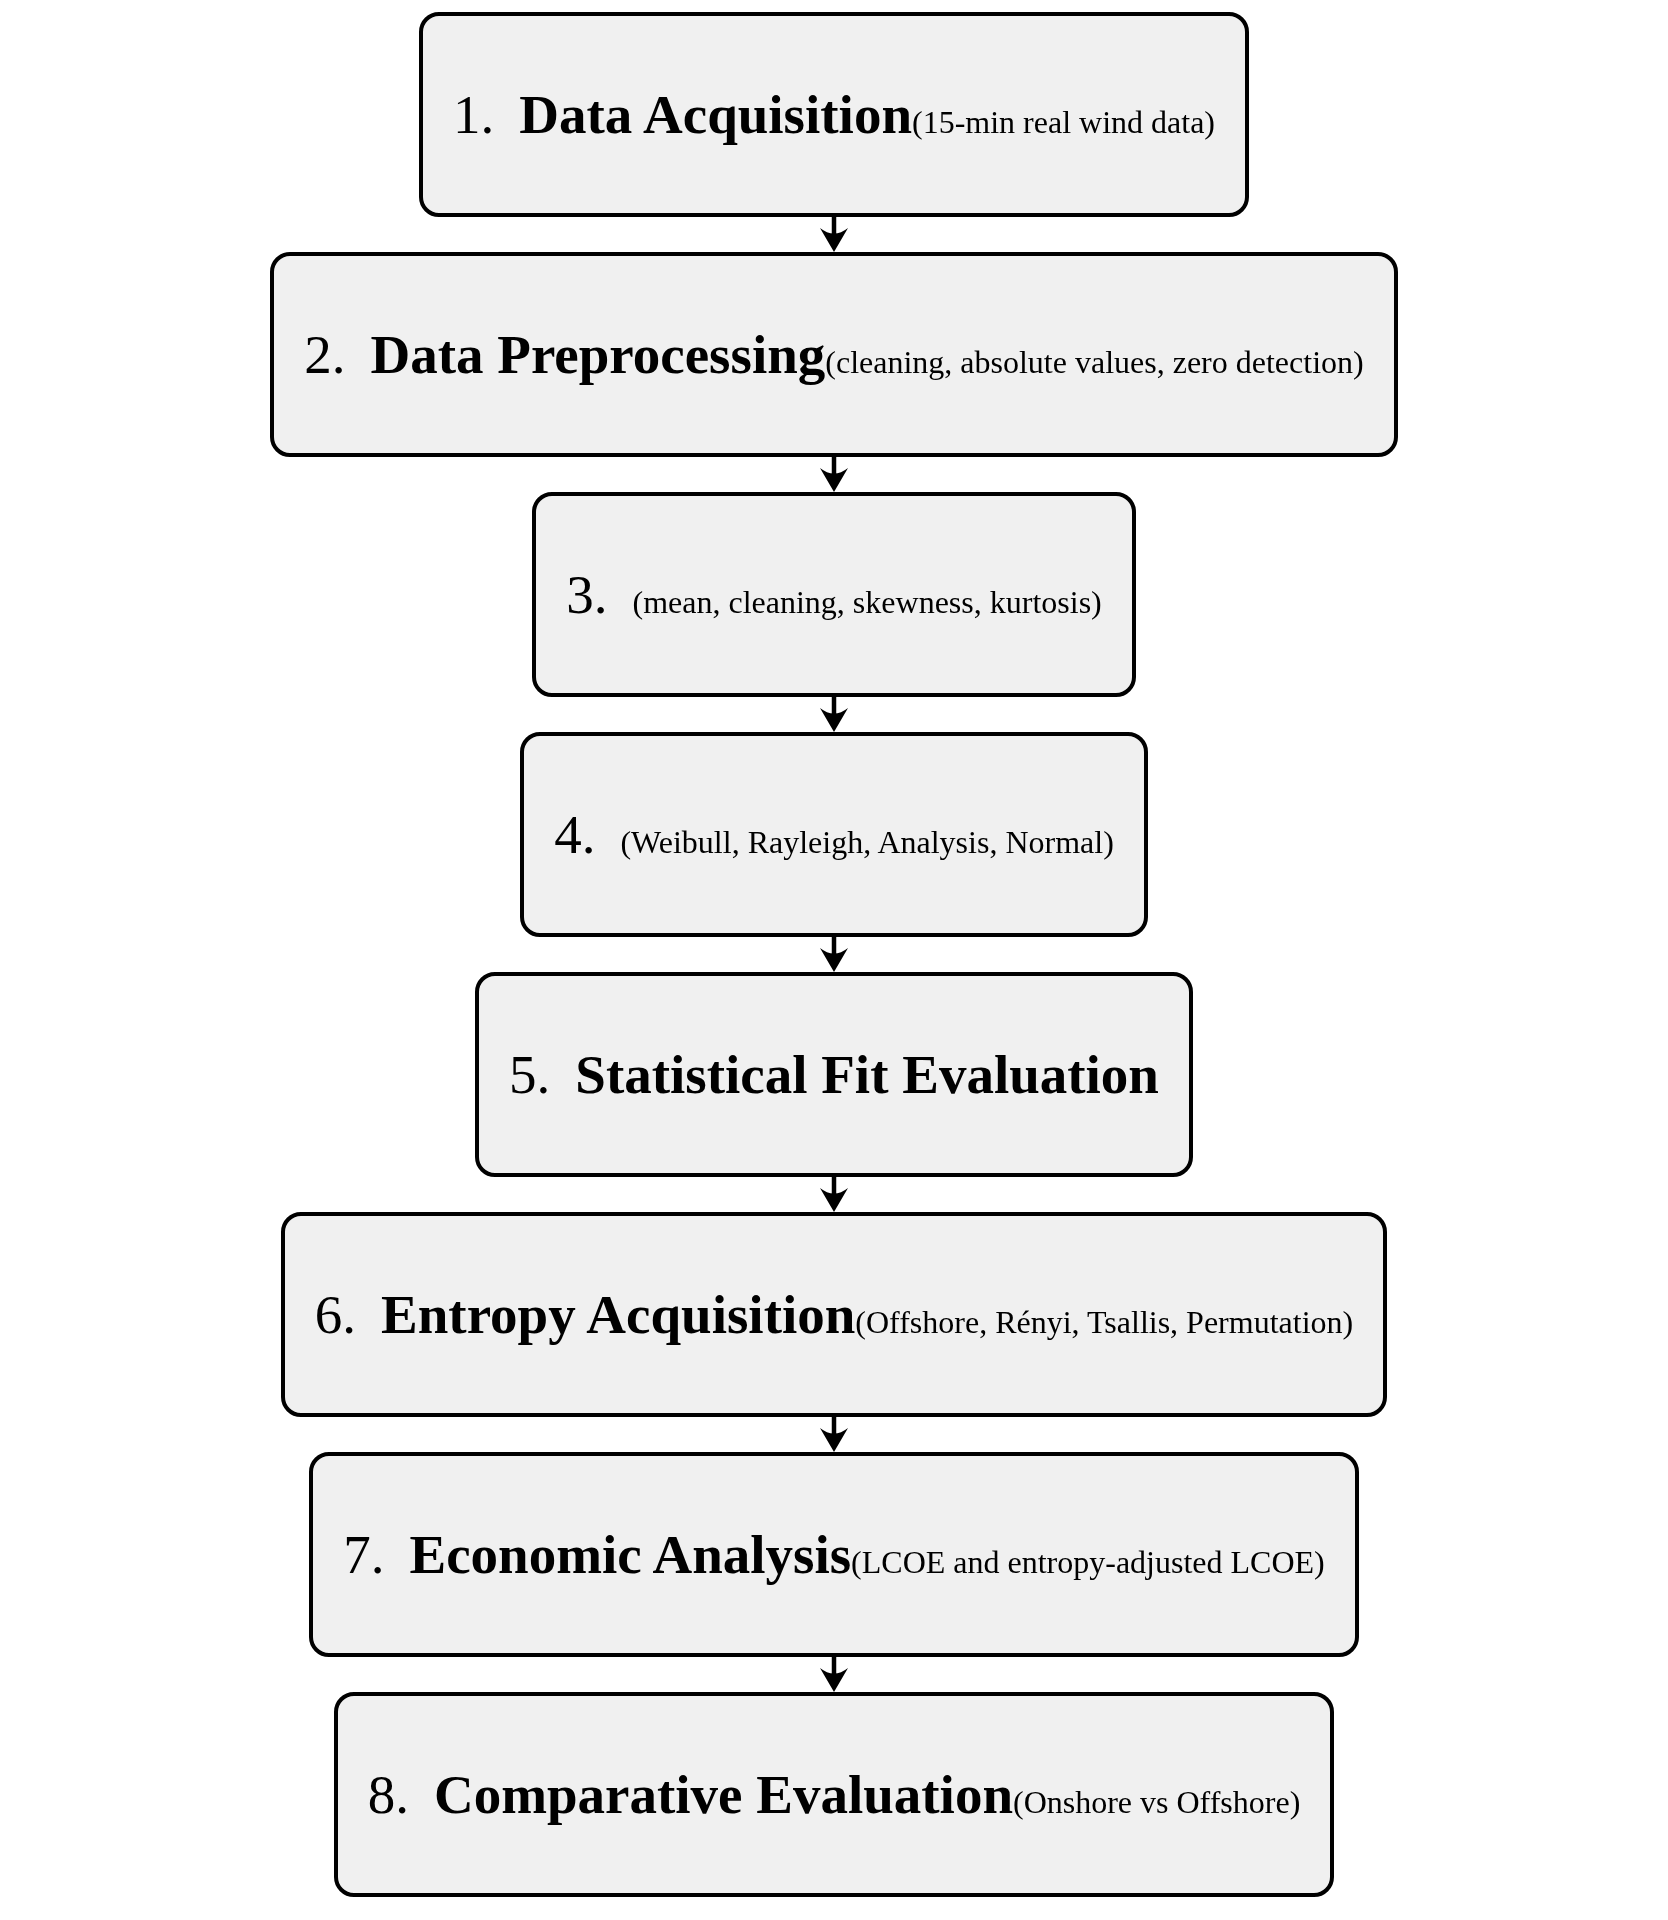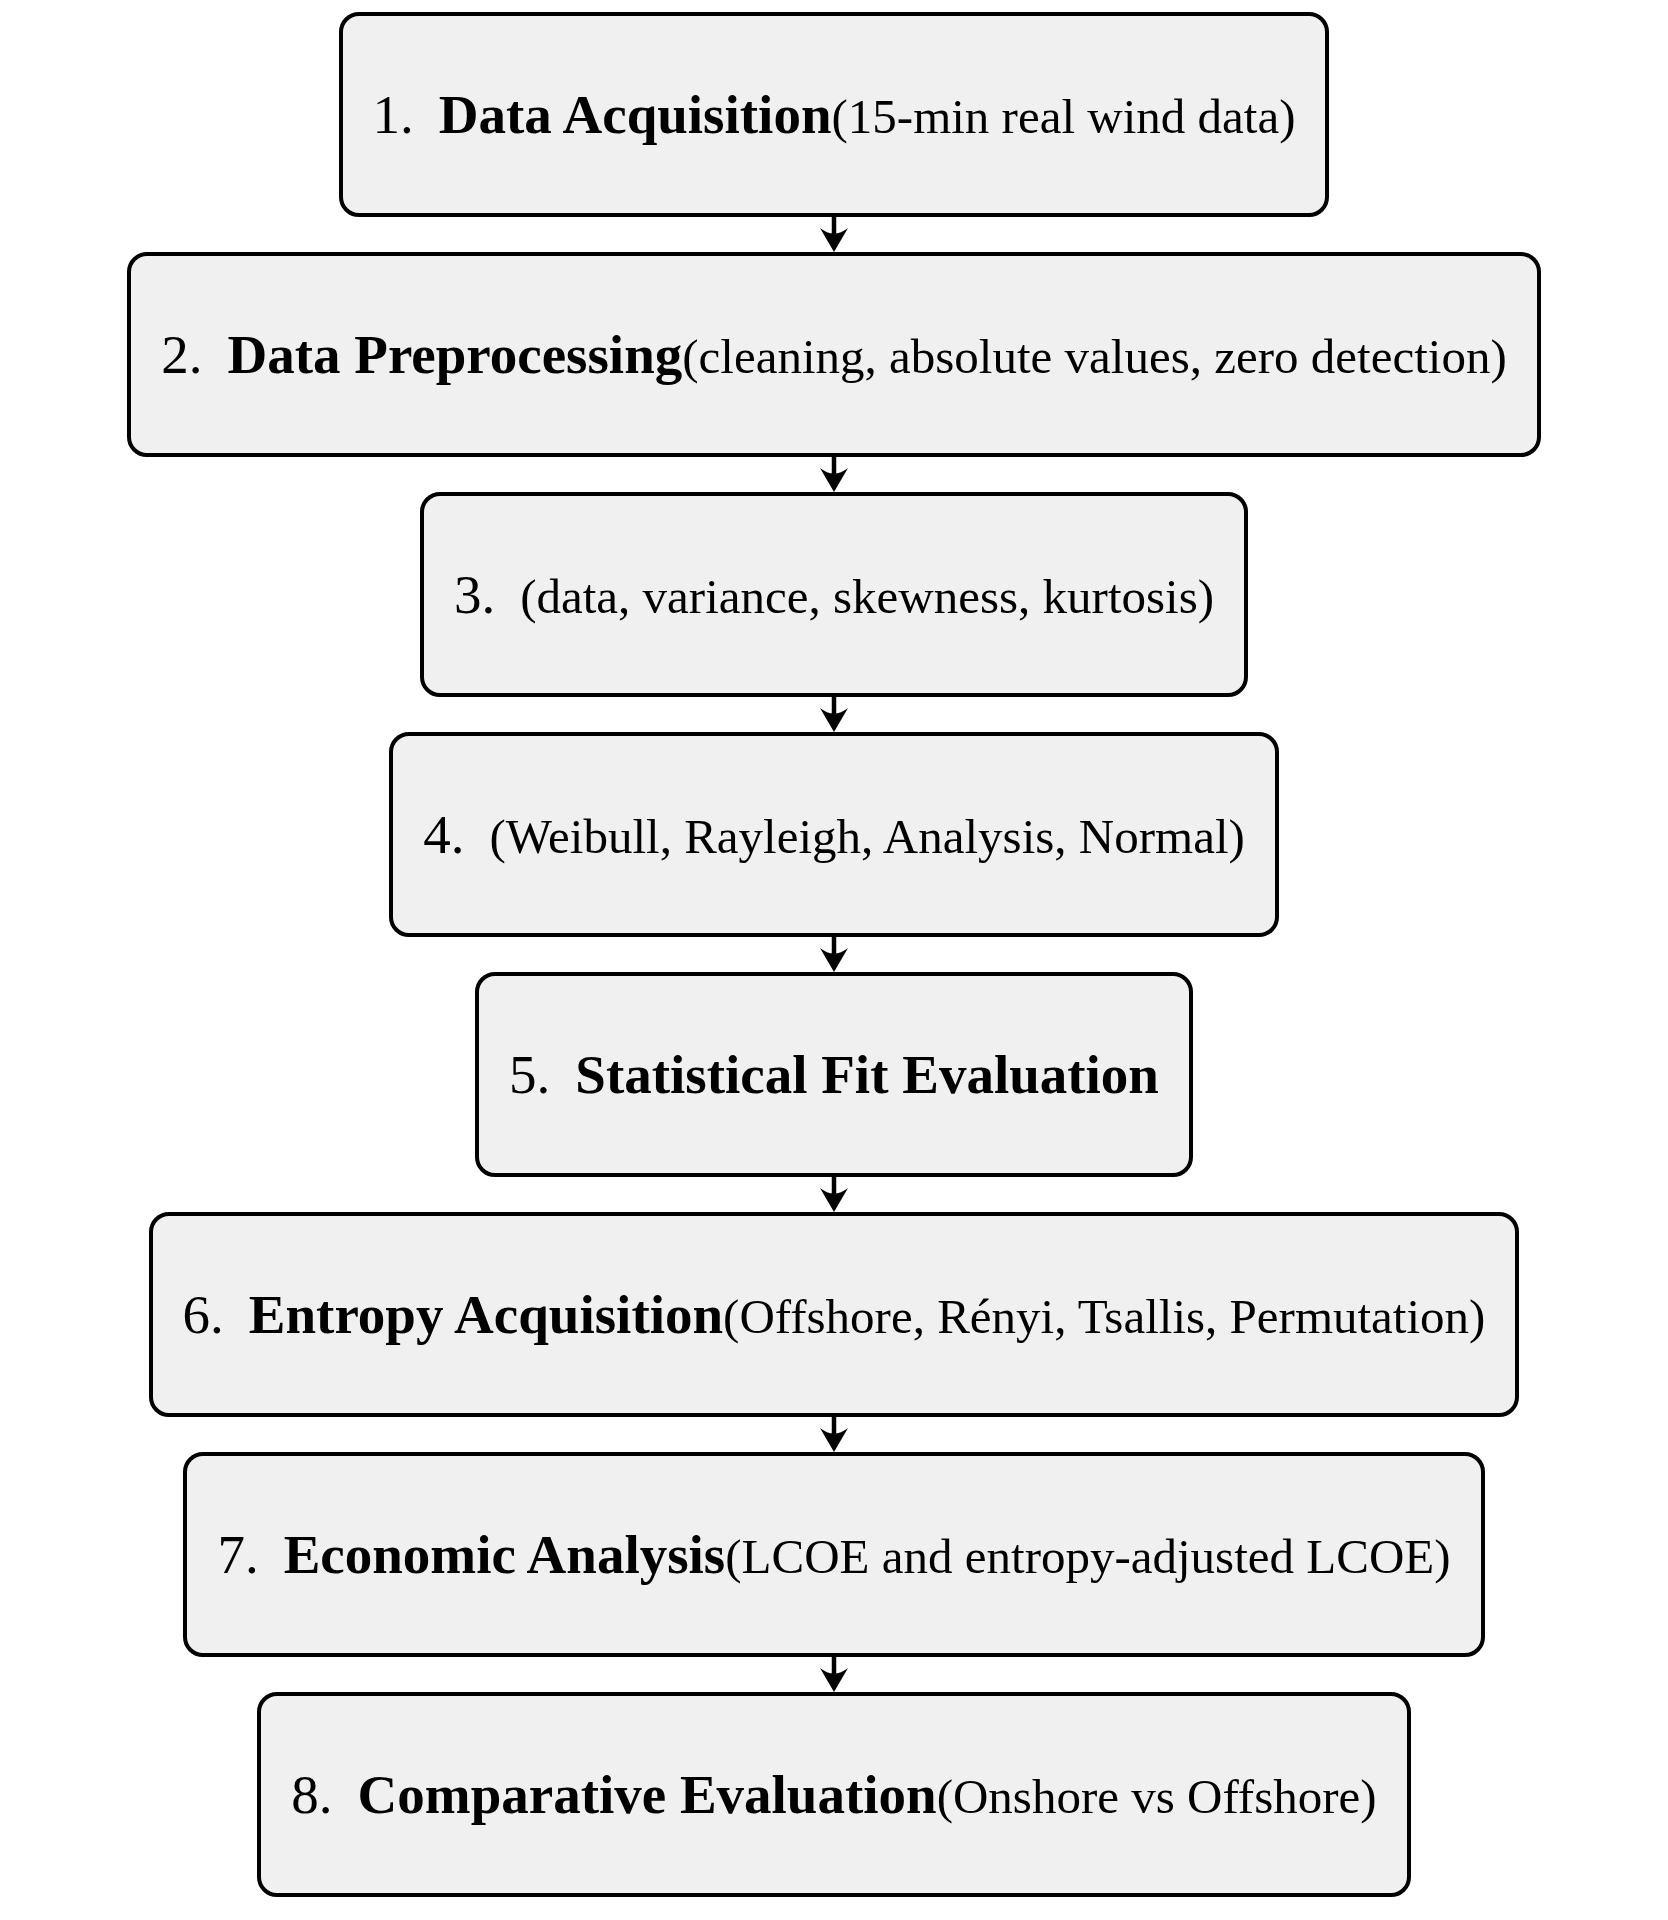--- a/index.html
+++ b/index.html
@@ -43,21 +43,21 @@
   }
   .step-num {
     font-size: 55px;
     margin-right: 25px;
   }
   .step-label {
     font-size: 55px;
     font-weight: bold;
   }
   .step-detail {
-    font-size: 49px;
+    font-size: 32px;
   }
   .arrow {
     height: 35px;
     width: 36px;
     flex-shrink: 0;
     display: block;
   }
   .arrow line { stroke: var(--arrow); stroke-width: 4.5px; }
   .arrow path { fill: var(--arrow); }
 </style>
@@ -88,21 +88,21 @@
   </div>
 
   <svg class="arrow" viewBox="0 0 36 35">
     <line x1="18" y1="0" x2="18" y2="18"></line>
     <path d="M18 35 L4 11 Q18 22 32 11 Z"></path>
   </svg>
 
   <div class="box">
     <span class="step-line">
         <span class="step-num">3.</span>
-        <span class="step-detail">(data, variance, skewness, kurtosis)</span>
+        <span class="step-detail">(mean, cleaning, skewness, kurtosis)</span>
       </span>
   </div>
 
   <svg class="arrow" viewBox="0 0 36 35">
     <line x1="18" y1="0" x2="18" y2="18"></line>
     <path d="M18 35 L4 11 Q18 22 32 11 Z"></path>
   </svg>
 
   <div class="box">
     <span class="step-line">

